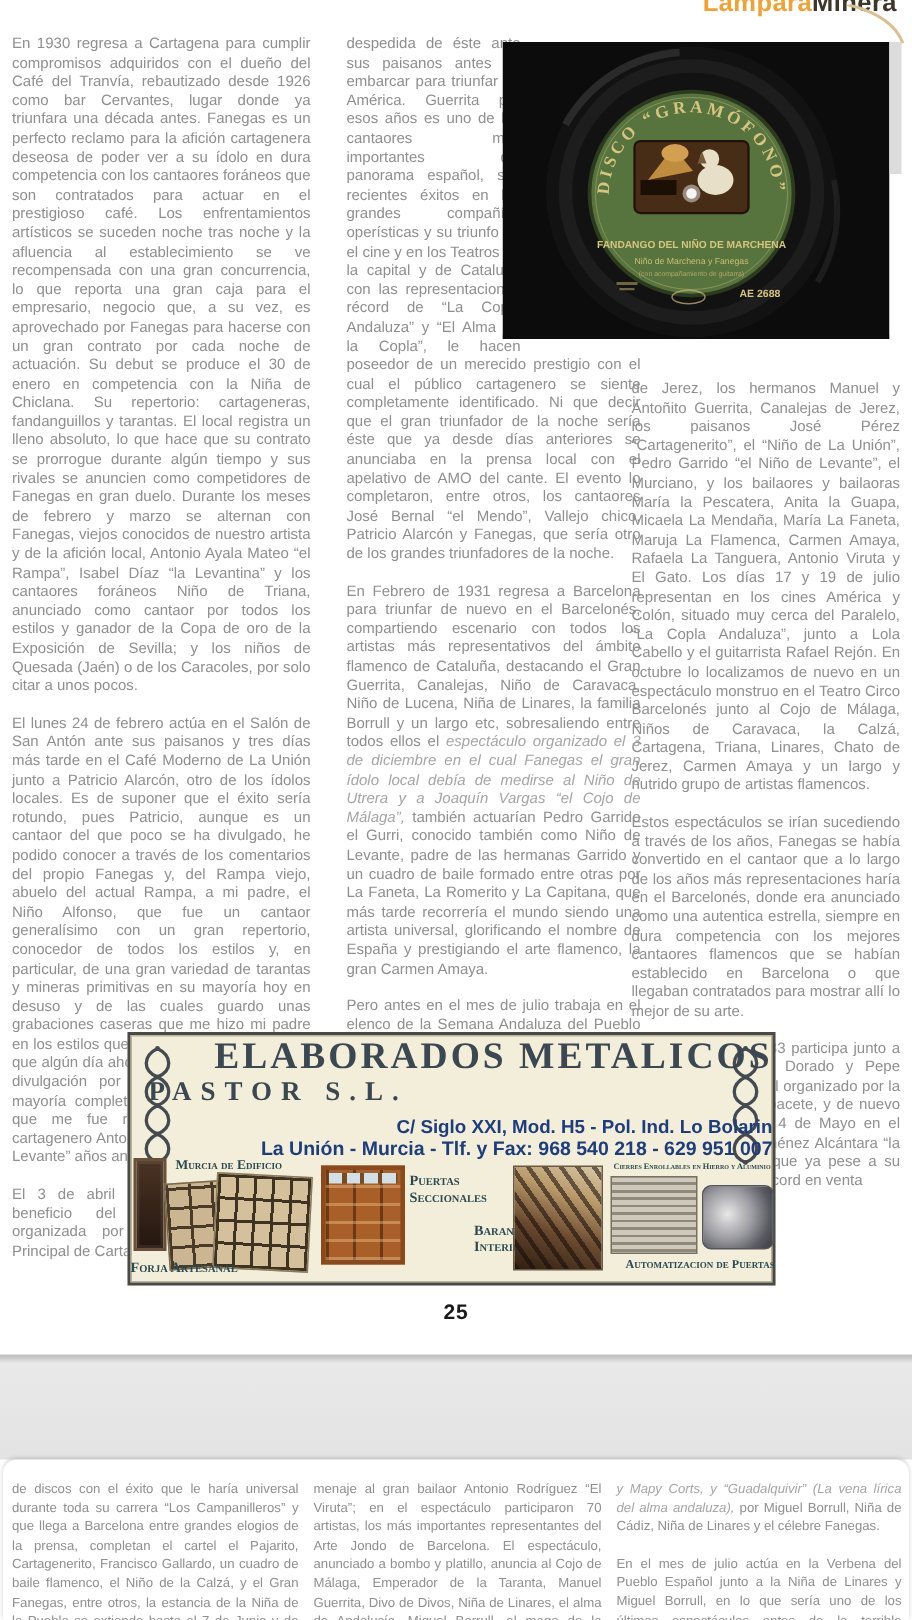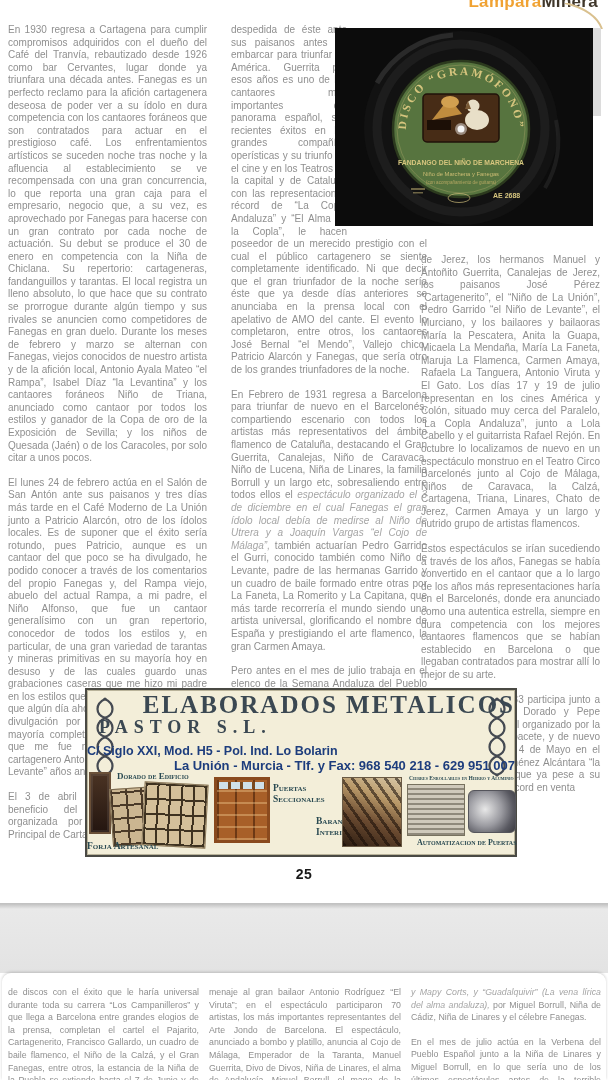--- a/index.html
+++ b/index.html
@@ -25,21 +25,21 @@
   #record-photo { position:absolute; left:335px; top:28px; width:258px; height:198px; border-bottom:3px solid #c6c6c6; }
   #record-photo-right-strip { position:absolute; left:593px; top:28px; width:8px; height:88px; background:#dcdcdc; }
 
   
   #ad { position:absolute; left:85px; top:688px; width:432px; height:169px; background:#f3eed9; border:2px solid #4a4a44; box-shadow:inset 0 0 0 1px #b9b39a; }
   #ad .orn { position:absolute; top:6px; }
   #ad .orn-left  { left:5px; }
   #ad .orn-right { right:5px; }
   #ad-title1 { position:absolute; top:1px;  left:0; width:100%; text-align:right; font-family:"Liberation Serif", serif; font-weight:bold; font-size:25px; letter-spacing:2px; color:#3b4852; }
   #ad-title2 { position:absolute; top:27px; left:0; width:100%; text-align:left; font-family:"Liberation Serif", serif; font-weight:bold; font-size:18px; letter-spacing:6px; color:#3b4852;margin-left:12px; }
-  #ad-addr1 { position:absolute; top:54px; left:0; width:100%; text-align:left; font-weight:bold; font-size:12.5px; color:#1d3d7d; }
+  #ad-addr1 { position:absolute; top:54px; left:0; width:100%; text-align:right; font-weight:bold; font-size:12.5px; color:#1d3d7d; }
   #ad-addr2 { position:absolute; top:68px; left:0; width:100%; text-align:right; font-weight:bold; font-size:13px; color:#1d3d7d; }
   .ad-label { position:absolute; font-family:"Liberation Serif", serif; font-weight:bold; font-variant:small-caps; color:#2a4a52; line-height:1.12; }
   #lbl-edificio       { left:30px;  top:81px;  font-size:9px; }
   #lbl-seccionales    { left:186px; top:93px;  width:68px; font-size:9.5px; }
   #lbl-barandas       { left:190px; top:126px; width:68px; font-size:9.5px;margin-left:39px; }
   #lbl-cierres        { left:322px; top:85px;  font-size:5.5px; white-space:nowrap; }
   #lbl-forja          { left:0;   top:151px; font-size:9.5px; }
   #lbl-automatizacion { left:330px; top:149px; font-size:8px; white-space:nowrap; }
   .ad-photo { position:absolute; }
   #ad-photo-door { left:2px; top:82px; width:22px; height:62px; background:linear-gradient(180deg,#4a3323,#241610); border:2px solid #6a5038; box-shadow:inset 0 0 0 2px rgba(255,255,255,.08); }
@@ -156,21 +156,21 @@
       <circle cx="13" cy="41" r="1.6" fill="#454a52"></circle>
       <circle cx="13" cy="60" r="1.6" fill="#454a52"></circle>
       <circle cx="13" cy="79" r="1.6" fill="#454a52"></circle>
   </svg>
   <div id="ad-title1">ELABORADOS METALICOS</div>
   <div id="ad-title2">PASTOR S.L.</div>
   <div id="ad-addr1">C/ Siglo XXI, Mod. H5 - Pol. Ind. Lo Bolarin</div>
   <div id="ad-addr2">La Unión - Murcia - Tlf. y Fax: 968 540 218 - 629 951 007</div>
 
   <div class="ad-photo" id="ad-photo-door"></div>
-  <div class="ad-label" id="lbl-edificio">Dorado de Edificio</div>
+  <div class="ad-label" id="lbl-edificio">Murcia de Edificio</div>
   <div class="ad-photo" id="ad-photo-grilleA"></div>
   <div class="ad-photo" id="ad-photo-grilleB"></div>
   <div class="ad-photo" id="ad-photo-garage"></div>
   <div class="ad-label" id="lbl-seccionales">Puertas Seccionales</div>
   <div class="ad-label" id="lbl-barandas">Barandas Interiores</div>
   <div class="ad-photo" id="ad-photo-stairs"></div>
   <div class="ad-label" id="lbl-cierres">Cierres Enrollables en Hierro y Aluminio</div>
   <div class="ad-photo" id="ad-photo-shutter"></div>
   <div class="ad-photo" id="ad-photo-motor"></div>
   <div class="ad-label" id="lbl-forja">Forja Artesanal</div>

